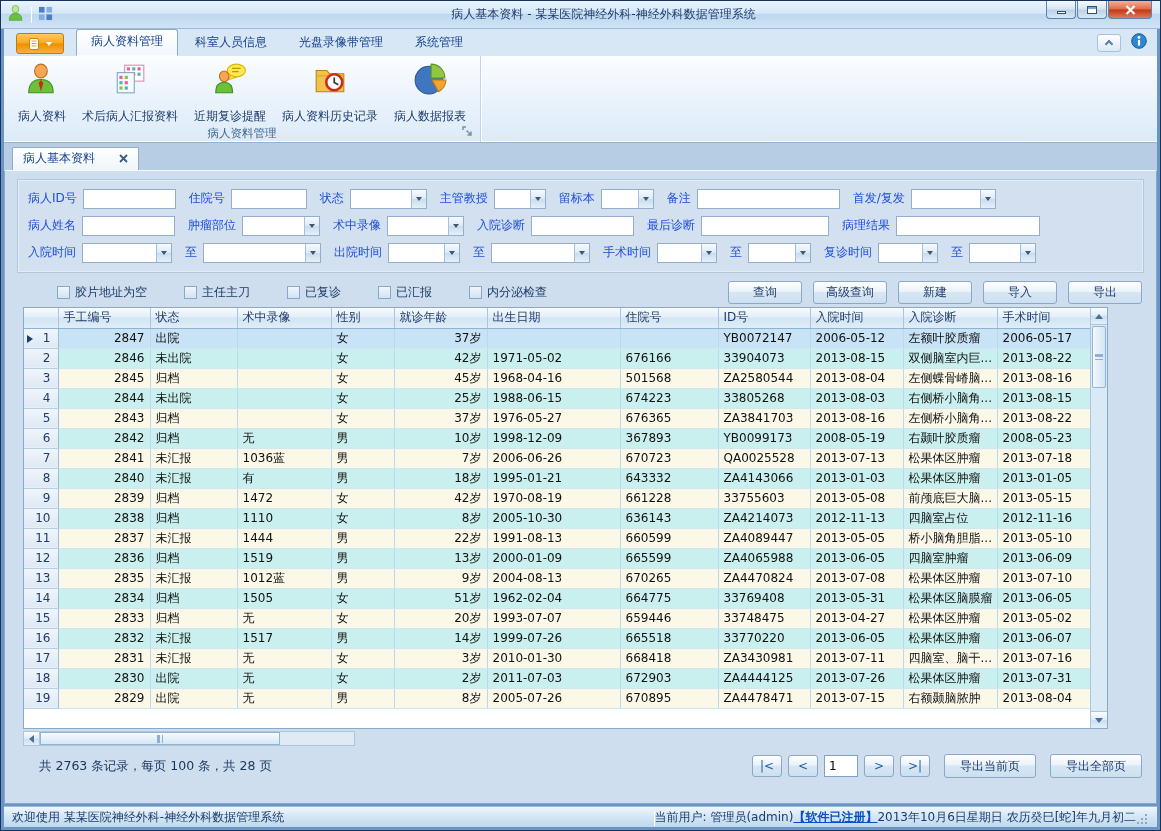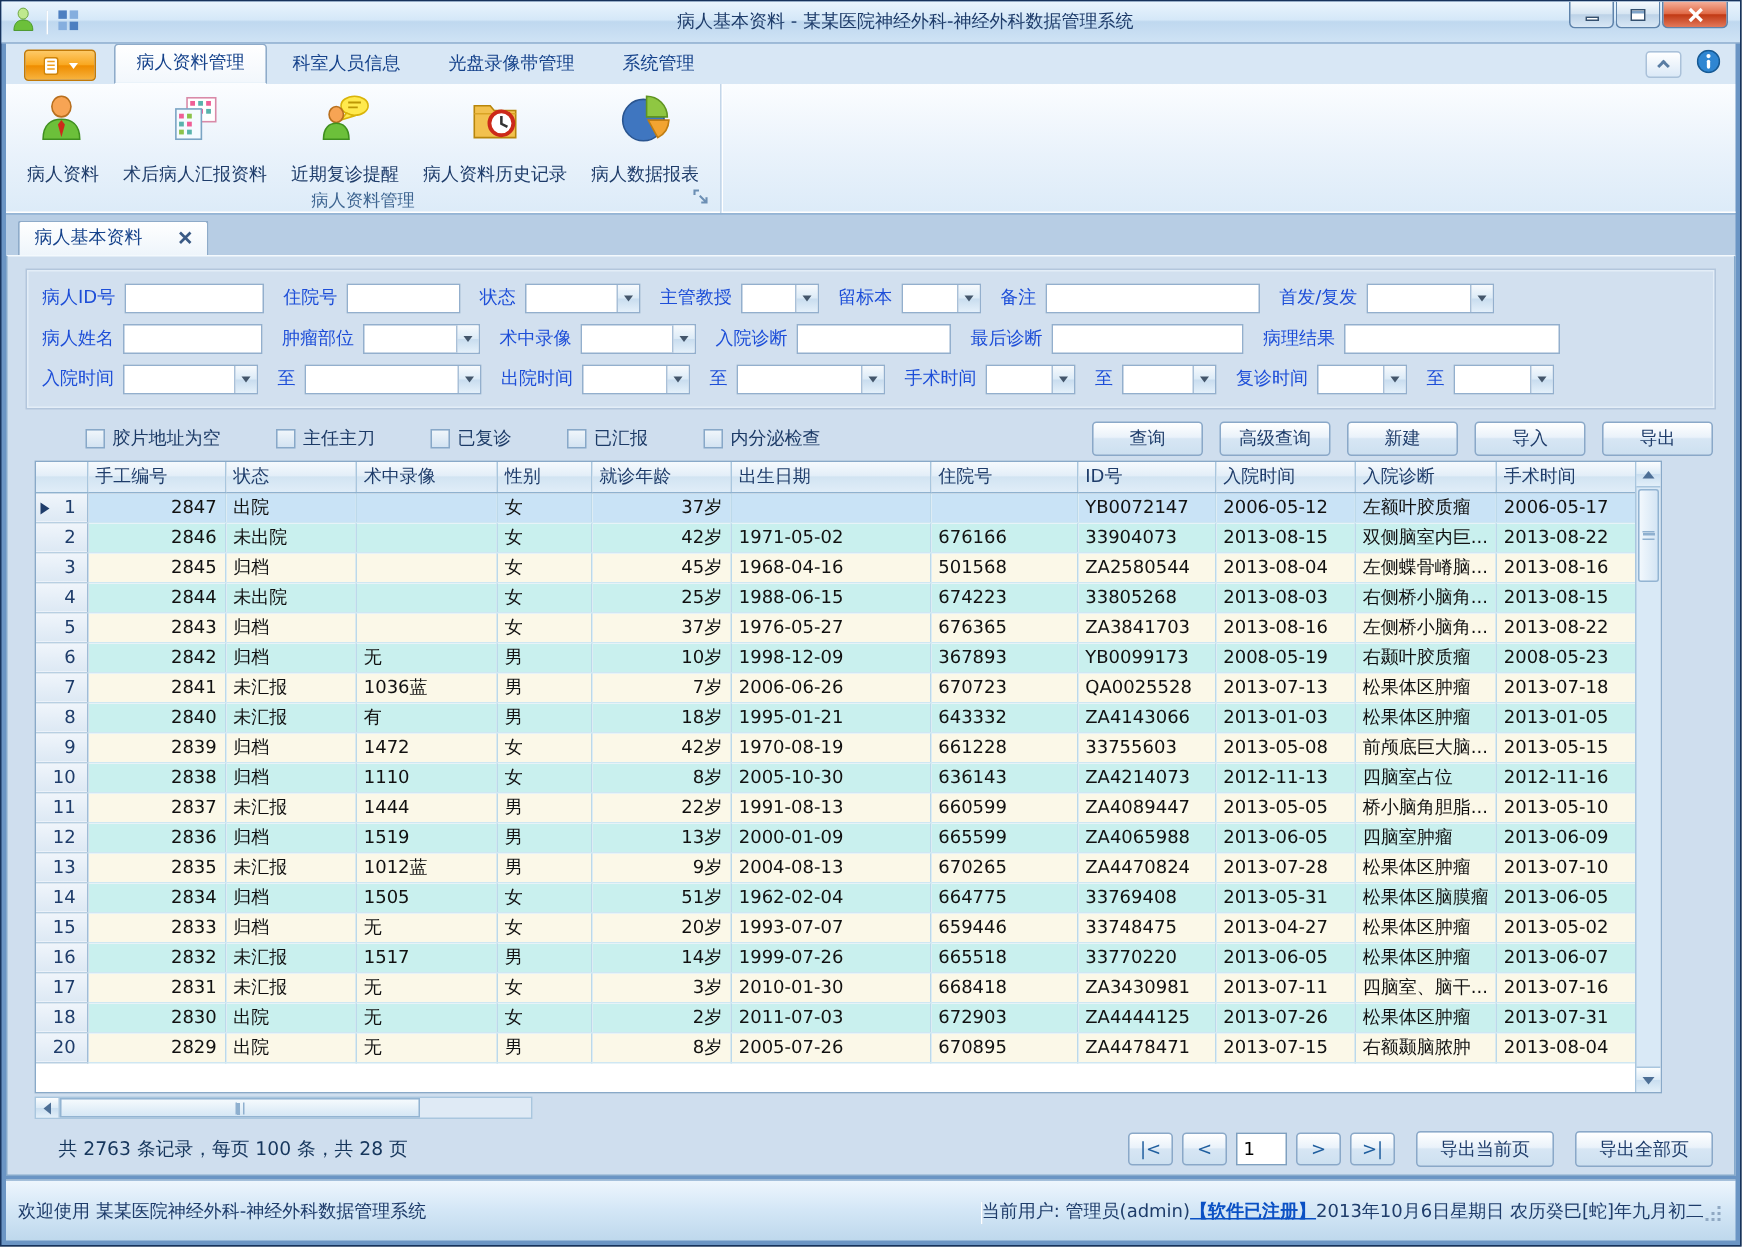--- a/index.html
+++ b/index.html
@@ -125,21 +125,21 @@
   .summary { margin-left:22px; color:#16365c; font-size:12.5px; }
   .pager { margin-left:auto; display:flex; align-items:center; gap:6px; padding-right:2px; }
   .pbtn { min-width:30px; height:22px; padding:0 4px; border:1px solid #8aa8c8; border-radius:3px;
     background:linear-gradient(180deg,#ffffff,#eaf2fa 45%,#d7e6f4 50%,#cde0f0);
     color:#1f5e9e; display:flex; align-items:center; justify-content:center; }
   .pinput { width:34px; height:22px; border:1px solid #7fa0c0; padding:0 4px;
     font:12px "DejaVu Sans","Liberation Sans",sans-serif; }
   .btn.exp { margin-left:8px; height:24px; min-width:92px; }
 
   
-  .statusbar { height:41px; margin-top:2px; display:flex; align-items:center; padding:0 8px;
+  .statusbar { height:21px; margin-top:2px; display:flex; align-items:center; padding:0 8px;
     background:linear-gradient(180deg,#eef6fd,#d3e6f6 50%,#bed8ec); border-top:1px solid #9db9d5; color:#1e3c6a; }
   .sbright { margin-left:auto; display:flex; align-items:flex-end; }
   .sb-sep { width:1px; height:15px; background:#9db9d5; border-right:1px solid #fff; }
   .reg { color:#0a50c4; font-weight:bold; text-decoration:underline; }
   .grip svg { display:block; }
 </style>
 </head>
 <body>
 
 <div class="window">
@@ -683,21 +683,21 @@
             <tr class="cream">
               <td class="rowhdr"><span class="rownum">13</span></td>
               <td class="ar">2835</td>
               <td>未汇报</td>
               <td>1012蓝</td>
               <td>男</td>
               <td class="ar">9岁</td>
               <td>2004-08-13</td>
               <td>670265</td>
               <td>ZA4470824</td>
-              <td>2013-07-28</td>
+              <td>2013-07-08</td>
               <td>松果体区肿瘤</td>
               <td>2013-07-10</td>
             </tr>
             <tr class="cyan">
               <td class="rowhdr"><span class="rownum">14</span></td>
               <td class="ar">2834</td>
               <td>归档</td>
               <td>1505</td>
               <td>女</td>
               <td class="ar">51岁</td>
@@ -758,21 +758,21 @@
               <td>女</td>
               <td class="ar">2岁</td>
               <td>2011-07-03</td>
               <td>672903</td>
               <td>ZA4444125</td>
               <td>2013-07-26</td>
               <td>松果体区肿瘤</td>
               <td>2013-07-31</td>
             </tr>
             <tr class="cream">
-              <td class="rowhdr"><span class="rownum">20</span></td>
+              <td class="rowhdr"><span class="rownum">19</span></td>
               <td class="ar">2829</td>
               <td>出院</td>
               <td>无</td>
               <td>男</td>
               <td class="ar">8岁</td>
               <td>2005-07-26</td>
               <td>670895</td>
               <td>ZA4478471</td>
               <td>2013-07-15</td>
               <td>右额颞脑脓肿</td>

